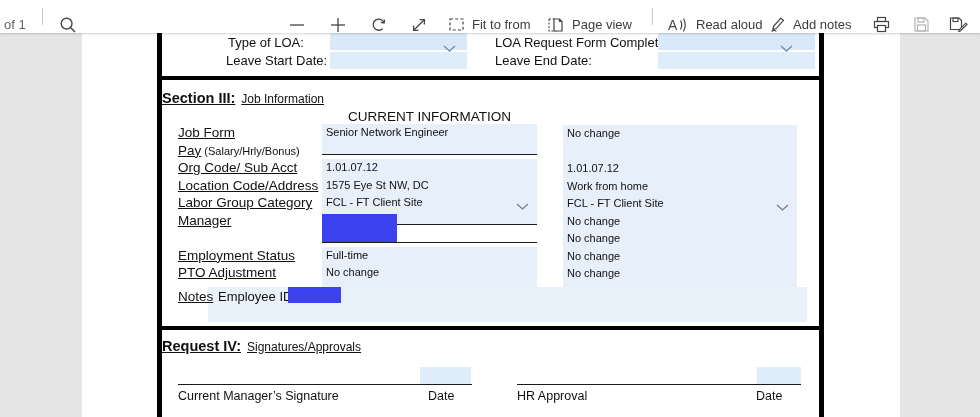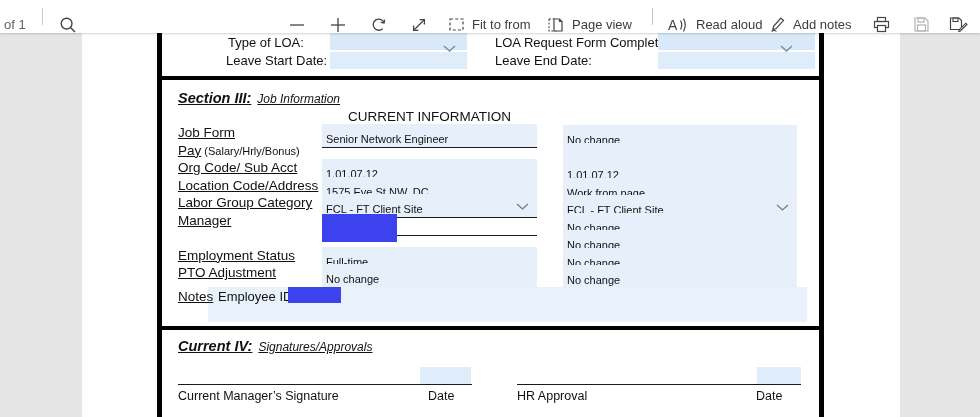--- a/index.html
+++ b/index.html
@@ -22,33 +22,33 @@
     background:#fff; overflow:hidden; color:#111; }
 
   .vrule { position:absolute; top:0; width:5px; height:384px; background:#000; }
   .hrule { position:absolute; left:77px; width:660px; height:4px; background:#000; }
   .thinline { position:absolute; height:1px; background:#1a1a1a; }
 
   .lbl-row { position:absolute; left:96px; font-size:13.5px; line-height:16px; white-space:nowrap; }
   .lbl-row .lbl { text-decoration:underline; }
   .lbl-row .sfx { font-size:11px; }
 
-  .field { position:absolute; height:24px; background:#e6effa;
+  .field { position:absolute; height:31px; background:#e6effa;
     border-bottom:1px solid #1a1a1a; font-size:11px; line-height:15px;
-    padding:8px 0 0 4px; white-space:nowrap; overflow:hidden; }
+    padding:1px 0 0 4px; white-space:nowrap; overflow:hidden; }
   .field.cur { left:240px; width:215px; }
   .field.new { left:481px; width:234px; }
   .field.nofill { background:transparent; }
   .chev { position:absolute; right:11px; top:5px; }
 
   .loa-lbl { position:absolute; font-size:13px; line-height:16px; white-space:nowrap; color:#111; }
   .loa-field { position:absolute; height:17px; background:#dfecfa; }
 
-  .sec-title { position:absolute; left:96px; font-size:14.5px; font-weight:bold;
-    text-decoration:underline; white-space:nowrap;font-style:italic; }
+  .sec-title { position:absolute; left:80px; font-size:14.5px; font-weight:bold;
+    text-decoration:underline; white-space:nowrap; }
   .sec-sub { font-size:12px; font-weight:normal; text-decoration:none; margin-left:6px; }
   .col-hdr { position:absolute; top:76px; font-size:13.5px; text-align:center; white-space:nowrap; }
 
   .redact { position:absolute; background:#3c42ee; }
   .notes-area { position:absolute; left:126px; top:254px; width:599px; height:35px; background:#e9f1fa; }
 
   .sig-lbl { position:absolute; font-size:12.5px; white-space:nowrap;text-align:right; }
   .date-box { position:absolute; height:17px; background:#dfecfa; }
 </style>
 </head>
@@ -221,37 +221,37 @@
             <polyline points="1,1 6.5,6 12,1" fill="none" stroke="#7a7a7a" stroke-width="1.2"></polyline>
           </svg></span></div>
     <div class="field cur nofill" style="top:178.5px"><span></span></div>
     <div class="field cur nofill" style="top:196px"><span></span></div>
     <div class="field cur" style="top:213.5px"><span>Full-time</span></div>
     <div class="field cur" style="top:231px"><span>No change</span></div>
 
     <div class="field new" style="top:92px"><span>No change</span></div>
     <div class="field new" style="top:109.5px"><span></span></div>
     <div class="field new" style="top:127px"><span>1.01.07.12</span></div>
-    <div class="field new" style="top:144.5px"><span>Work from page</span></div>
+    <div class="field new" style="top:144.5px"><span>Work from home</span></div>
     <div class="field new" style="top:162px"><span>FCL - FT Client Site</span><span class="chev" style="right:8px"><svg width="13" height="7" viewBox="0 0 13 7">
             <polyline points="1,1 6.5,6 12,1" fill="none" stroke="#7a7a7a" stroke-width="1.2"></polyline>
           </svg></span></div>
     <div class="field new" style="top:179.5px"><span>No change</span></div>
     <div class="field new" style="top:197px"><span>No change</span></div>
     <div class="field new" style="top:214.5px"><span>No change</span></div>
     <div class="field new" style="top:232px"><span>No change</span></div>
 
     <div class="redact" style="left:240px; top:181px; width:75px; height:28px"></div>
 
     <div class="notes-area"></div>
     <div class="lbl-row" style="top:256px"><span class="lbl">Notes</span></div>
     <div class="loa-lbl" style="left:136px; top:256px; background:transparent">Employee ID:</div>
     <div class="redact" style="left:206px; top:254px; width:53px; height:16px"></div>
 
-    <div class="sec-title" style="top:305px"><span>Current IV:</span><span class="sec-sub">Signatures/Approvals</span></div>
+    <div class="sec-title" style="top:305px"><span>Request IV:</span><span class="sec-sub">Signatures/Approvals</span></div>
 
     <div class="date-box" style="left:338px; top:334px; width:51px"></div>
     <div class="date-box" style="left:675px; top:334px; width:44px"></div>
     <div class="thinline" style="left:96px; top:351px; width:294px"></div>
     <div class="thinline" style="left:435px; top:351px; width:284px"></div>
 
     <div class="sig-lbl" style="left:96px; top:356px">Current Manager’s Signature</div>
     <div class="sig-lbl" style="left:346px; top:356px">Date</div>
     <div class="sig-lbl" style="left:435px; top:356px">HR Approval</div>
     <div class="sig-lbl" style="left:674px; top:356px">Date</div>

